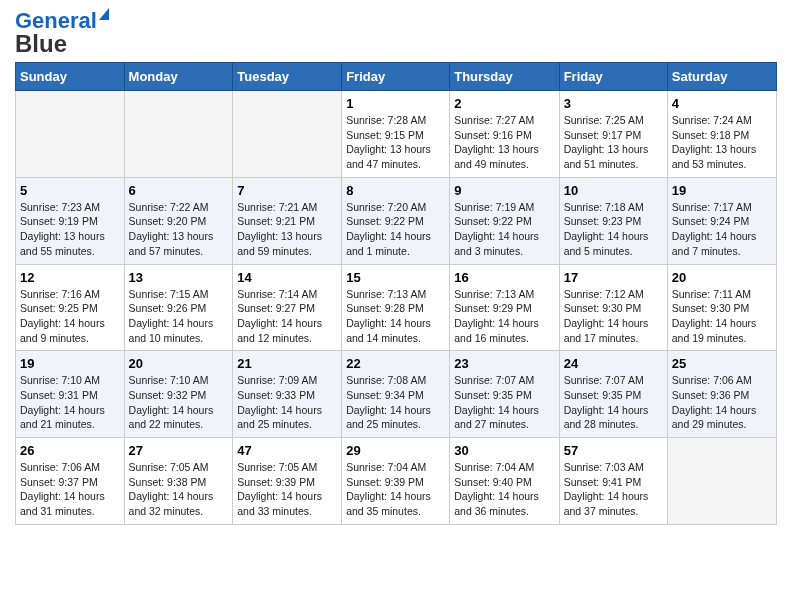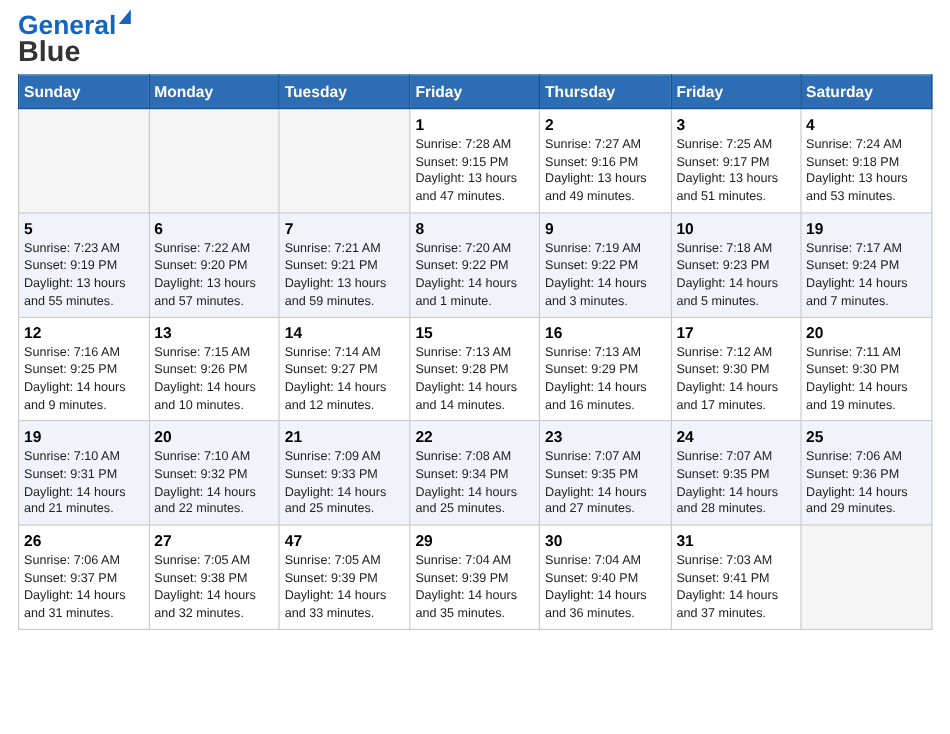--- a/index.html
+++ b/index.html
@@ -161,18 +161,18 @@
           <td><span class="day-num">23</span><span class="cell-text">Sunrise: 7:07 AM<br>Sunset: 9:35 PM<br>Daylight: 14 hours and 27 minutes.</span></td>
           <td><span class="day-num">24</span><span class="cell-text">Sunrise: 7:07 AM<br>Sunset: 9:35 PM<br>Daylight: 14 hours and 28 minutes.</span></td>
           <td><span class="day-num">25</span><span class="cell-text">Sunrise: 7:06 AM<br>Sunset: 9:36 PM<br>Daylight: 14 hours and 29 minutes.</span></td>
         </tr>
         <tr>
           <td><span class="day-num">26</span><span class="cell-text">Sunrise: 7:06 AM<br>Sunset: 9:37 PM<br>Daylight: 14 hours and 31 minutes.</span></td>
           <td><span class="day-num">27</span><span class="cell-text">Sunrise: 7:05 AM<br>Sunset: 9:38 PM<br>Daylight: 14 hours and 32 minutes.</span></td>
           <td><span class="day-num">47</span><span class="cell-text">Sunrise: 7:05 AM<br>Sunset: 9:39 PM<br>Daylight: 14 hours and 33 minutes.</span></td>
           <td><span class="day-num">29</span><span class="cell-text">Sunrise: 7:04 AM<br>Sunset: 9:39 PM<br>Daylight: 14 hours and 35 minutes.</span></td>
           <td><span class="day-num">30</span><span class="cell-text">Sunrise: 7:04 AM<br>Sunset: 9:40 PM<br>Daylight: 14 hours and 36 minutes.</span></td>
-          <td><span class="day-num">31</span><span class="cell-text">Sunrise: 7:03 AM<br>Sunset: 9:41 PM<br>Daylight: 14 hours and 37 minutes.</span></td>
+          <td><span class="day-num">57</span><span class="cell-text">Sunrise: 7:03 AM<br>Sunset: 9:41 PM<br>Daylight: 14 hours and 37 minutes.</span></td>
           <td class="empty"></td>
         </tr>
       </tbody>
   </table>
 </div>
 
 </body></html>

